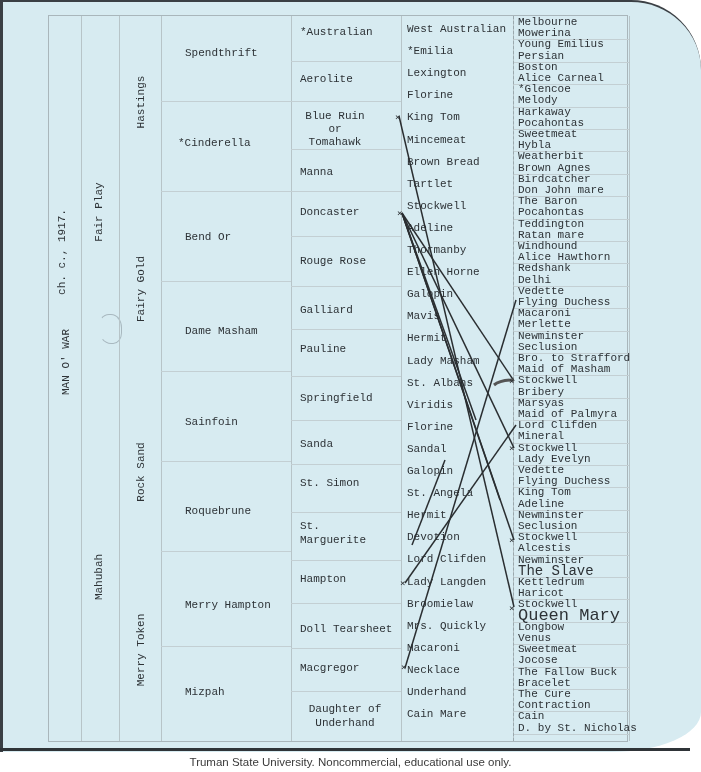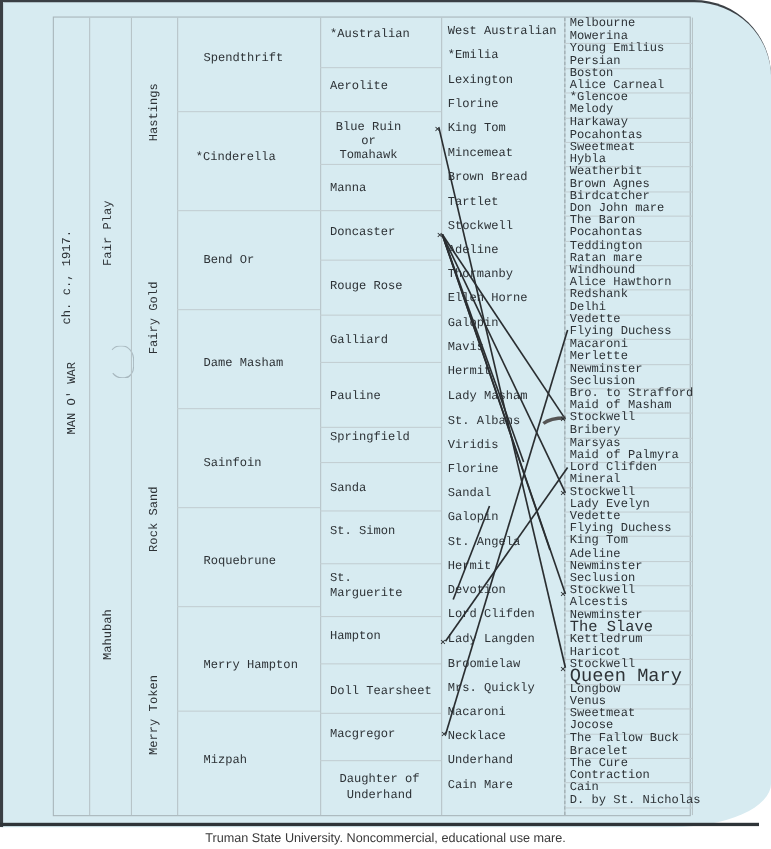--- a/index.html
+++ b/index.html
@@ -101,21 +101,21 @@
       </div>
     <div class="cell" style="top:175px;height:45px;">
         <span style="top:15px;">Doncaster</span>
       </div>
     <div class="cell" style="top:270px;height:43px;">
         <span style="top:18px;">Galliard</span>
       </div>
     <div class="cell" style="top:220px;height:50px;">
         <span style="top:19px;">Rouge Rose</span>
       </div>
-    <div class="cell" style="top:313px;height:47px;margin-top:12px;">
+    <div class="cell" style="top:313px;height:47px;">
         <span style="top:14px;">Pauline</span>
       </div>
     <div class="cell" style="top:360px;height:44px;">
         <span style="top:16px;">Springfield</span>
       </div>
     <div class="cell" style="top:404px;height:44px;">
         <span style="top:18px;">Sanda</span>
       </div>
     <div class="cell" style="top:448px;height:48px;">
         <span style="top:13px;">St. Simon</span>
@@ -454,13 +454,13 @@
     <text x="397" y="216">×</text>
     <text x="400" y="586">×</text>
     <text x="401" y="670">×</text>
     <text x="509" y="384">×</text>
     <text x="509" y="451">×</text>
     <text x="509" y="543">×</text>
     <text x="509" y="611">×</text>
   </g>
 </svg>
 
-<div class="footer">Truman State University.  Noncommercial, educational use mare.</div>
+<div class="footer">Truman State University.  Noncommercial, educational use only.</div>
 
 </body></html>

